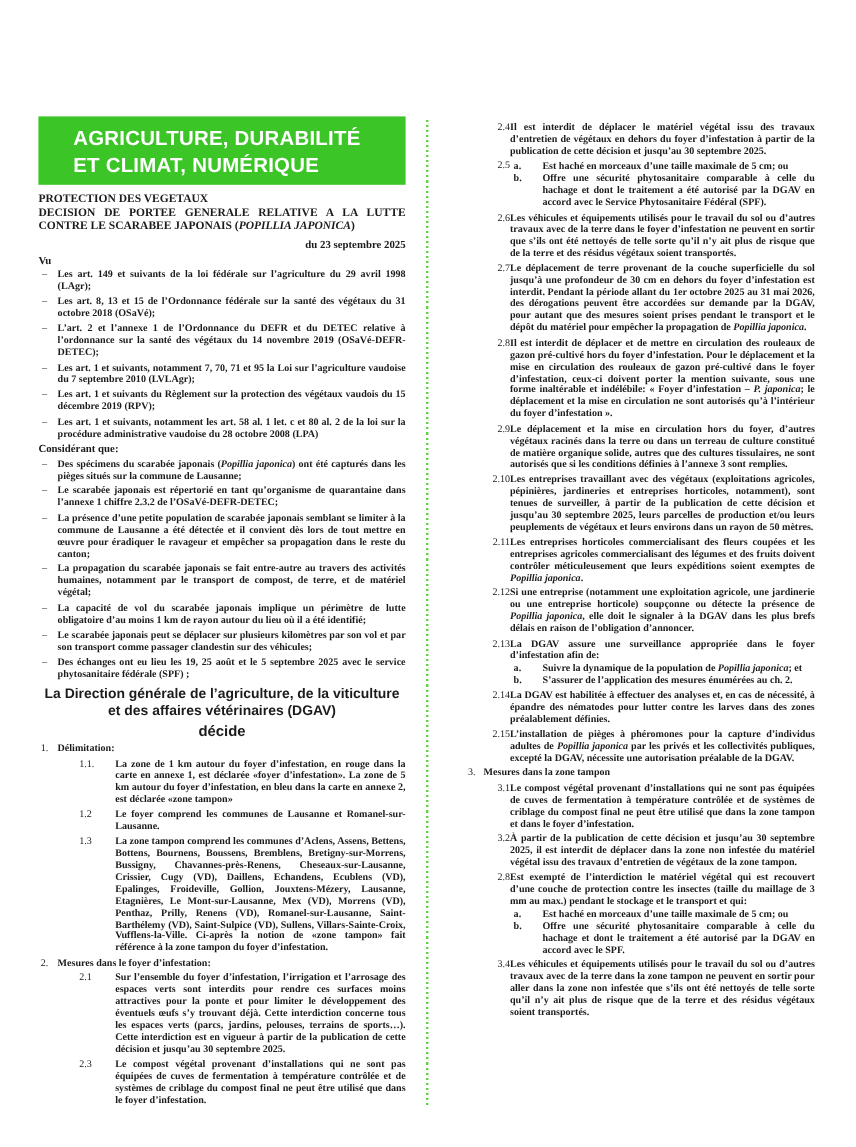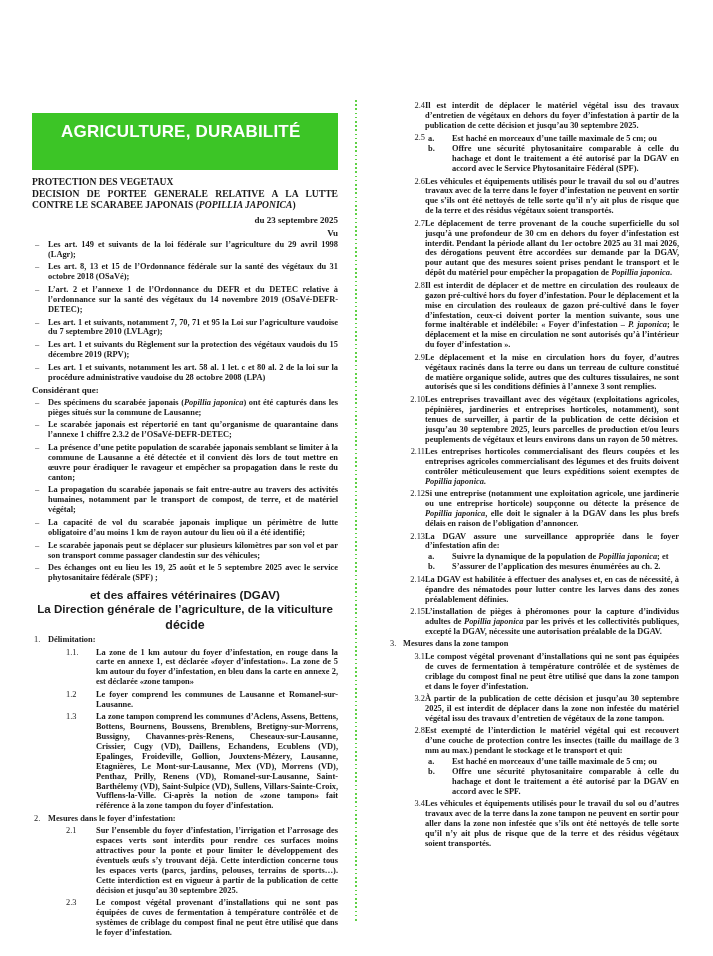--- a/index.html
+++ b/index.html
@@ -10,26 +10,26 @@
   .col-left { position:absolute; left:32px; top:97px; width:306px; }
   .col-right { position:absolute; left:389px; top:101px; width:290px; font-size:8.4px; line-height:9.9px; }
   .divider {
     position:absolute; left:355px; top:100px; width:2px; height:821px;
     background-image:repeating-linear-gradient(to bottom,#5fd145 0 1.7px, transparent 1.7px 4.2px);
   }
   .banner {
     background:#3cc526; color:#ffffff; width:100%; box-sizing:border-box;
     font-family:"Liberation Sans", sans-serif; font-weight:bold;
     font-size:17px; line-height:21.5px; letter-spacing:0.2px;
-    padding:8px 8px 7px 29px; height:57px;margin-top:16px;
+    padding:8px 8px 7px 29px; height:57px;
   }
   .kicker { font-weight:bold; font-size:9.6px; line-height:11.6px; margin-top:6px; }
   .doc-title { font-weight:bold; font-size:9.6px; line-height:11.6px; text-align:justify; }
   .date { font-weight:bold; font-size:9px; margin-top:4px;text-align:right; }
-  .vu-label { font-weight:bold; font-size:9px; margin-top:3px; margin-bottom:2px;text-align:right; }
+  .vu-label { font-weight:bold; font-size:9px; margin-top:3px; margin-bottom:2px; }
   .body-text { font-size:8.4px; line-height:9.9px; }
   .just { text-align:justify; }
   .flex1 { flex:1; min-width:0;font-weight:bold; }
   .dash-item { display:flex; margin-bottom:2.8px; }
   .dash { flex:0 0 16px; box-sizing:border-box; padding-left:3px; }
   .considerant-label { font-weight:bold; font-size:9px; margin:1px 0 2.5px; }
   .decide-heading {
     text-align:center; font-family:"Liberation Sans", sans-serif; font-weight:bold;
     font-size:11.6px; line-height:14px; margin:5px 0 3px;
   }
@@ -46,20 +46,21 @@
 </style>
 </head>
 <body>
 
 <div class="page">
 
   <div class="col-left">
 
     <div class="banner">
       <div>AGRICULTURE, DURABILITÉ</div>
+      <div>ET CLIMAT, NUMÉRIQUE</div>
     </div>
 
     <div class="kicker">PROTECTION DES VEGETAUX</div>
     <div class="doc-title">DECISION DE PORTEE GENERALE RELATIVE A LA LUTTE CONTRE LE SCARABEE JAPONAIS (<i>POPILLIA JAPONICA</i>)</div>
     <div class="date">du 23 septembre 2025</div>
     <div class="vu-label">Vu</div>
 
     <div class="body-text">
 
         <div class="dash-item">
@@ -127,22 +128,22 @@
           <div class="just flex1">Le scarabée japonais peut se déplacer sur plusieurs kilomètres par son vol et par son transport comme passager clandestin sur des véhicules;</div>
         </div>
 
         <div class="dash-item">
           <span class="dash">–</span>
           <div class="just flex1">Des échanges ont eu lieu les 19, 25 août et le 5 septembre 2025 avec le service phytosanitaire fédérale (SPF) ;</div>
         </div>
       </div>
 
     <div class="decide-heading">
+      <div>La Direction générale de l’agriculture, de la viticulture</div>
       <div>et des affaires vétérinaires (DGAV)</div>
-      <div>La Direction générale de l’agriculture, de la viticulture</div>
       <div class="decide-word">décide</div>
     </div>
 
     <div class="body-text">
 
         <div class="section">
           <div class="section-head">
             <span class="sec-num">1.</span>
             <div class="flex1">Délimitation:</div>
           </div>

